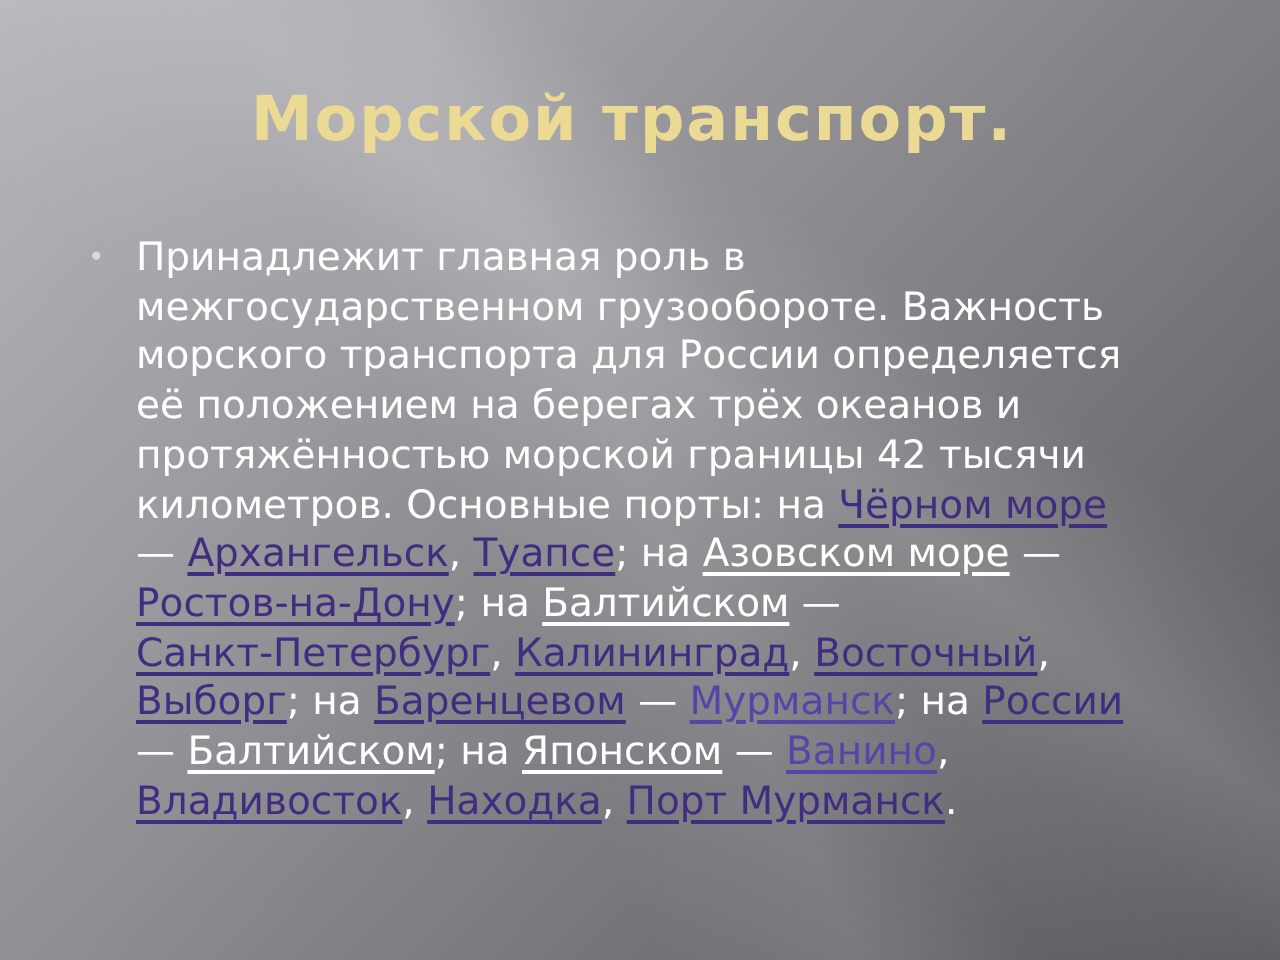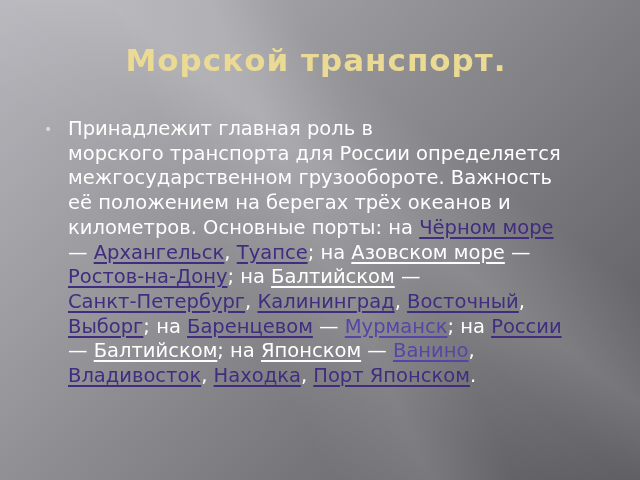--- a/index.html
+++ b/index.html
@@ -81,25 +81,26 @@
 
 <div class="slide">
   <div class="sheen"></div>
 
   <h1 class="title">Морской транспорт.</h1>
 
   <div class="body-block">
     <span class="bullet">•</span>
     <div class="lines">
         <div class="line"><span class="run-plain">Принадлежит главная роль в</span></div>
+        <div class="line"><span class="run-plain">межгосударственном грузообороте. Важность</span></div>
         <div class="line"><span class="run-plain">морского транспорта для России определяется</span></div>
-        <div class="line"><span class="run-plain">межгосударственном грузообороте. Важность</span></div>
         <div class="line"><span class="run-plain">её положением на берегах трёх океанов и</span></div>
+        <div class="line"><span class="run-plain">протяжённостью морской границы 42 тысячи</span></div>
         <div class="line"><span class="run-plain">километров. Основные порты: на </span><a class="run-link link-purple">Чёрном море</a></div>
         <div class="line"><span class="run-plain">— </span><a class="run-link link-purple">Архангельск</a><span class="run-plain">, </span><a class="run-link link-purple">Туапсе</a><span class="run-plain">; на </span><a class="run-link link-white">Азовском море</a><span class="run-plain"> —</span></div>
         <div class="line"><a class="run-link link-purple">Ростов-на-Дону</a><span class="run-plain">; на </span><a class="run-link link-white">Балтийском</a><span class="run-plain"> —</span></div>
         <div class="line"><a class="run-link link-purple">Санкт-Петербург</a><span class="run-plain">, </span><a class="run-link link-purple">Калининград</a><span class="run-plain">, </span><a class="run-link link-purple">Восточный</a><span class="run-plain">,</span></div>
         <div class="line"><a class="run-link link-purple">Выборг</a><span class="run-plain">; на </span><a class="run-link link-purple">Баренцевом</a><span class="run-plain"> — </span><a class="run-link link-light">Мурманск</a><span class="run-plain">; на </span><a class="run-link link-purple">России</a></div>
         <div class="line"><span class="run-plain">— </span><a class="run-link link-white">Балтийском</a><span class="run-plain">; на </span><a class="run-link link-white">Японском</a><span class="run-plain"> — </span><a class="run-link link-light">Ванино</a><span class="run-plain">,</span></div>
-        <div class="line"><a class="run-link link-purple">Владивосток</a><span class="run-plain">, </span><a class="run-link link-purple">Находка</a><span class="run-plain">, </span><a class="run-link link-purple">Порт Японском</a><span class="run-plain">.</span></div>
+        <div class="line"><a class="run-link link-purple">Владивосток</a><span class="run-plain">, </span><a class="run-link link-purple">Находка</a><span class="run-plain">, </span><a class="run-link link-purple">Порт Мурманск</a><span class="run-plain">.</span></div>
       </div>
   </div>
 </div>
 
 </body></html>

